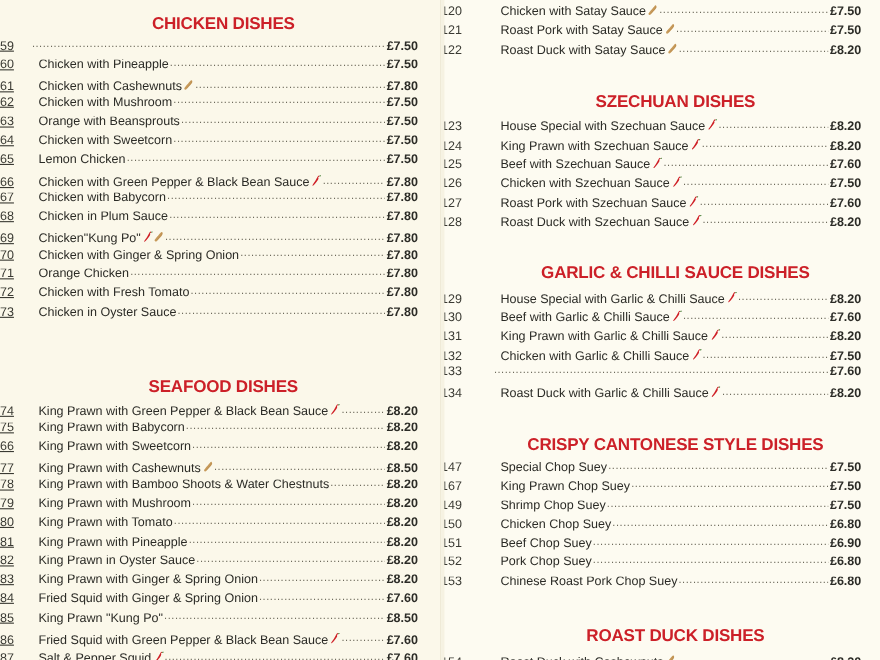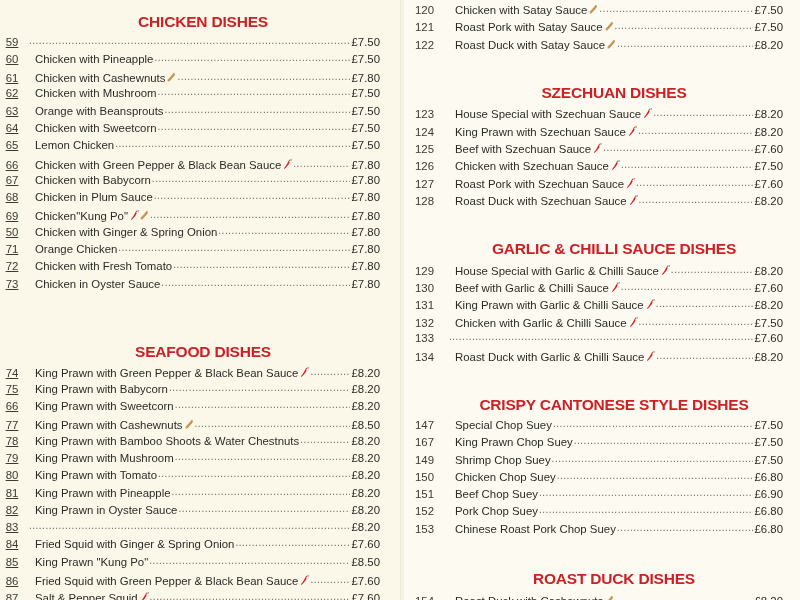--- a/index.html
+++ b/index.html
@@ -65,21 +65,21 @@
     display: flex;
     align-items: baseline;
     font-size: 11.4px;
     line-height: 1;
     height: 17.3px;
     white-space: nowrap;
     overflow: hidden;
   }
   .num {
     flex: 0 0 auto;
-    text-align: center;
+    text-align: left;
     color: #3a3a33;
   }
   .col-left .num { width: 24px; padding-right: 4px; text-decoration: underline; }
   .col-right .num { width: 47px; }
   .name {
     flex: 0 0 auto;
     padding-left: 7px;
     color: #2b2b26;
   }
   .dots {
@@ -91,21 +91,21 @@
     top: -2px;
     color: #6d6a5c;
     letter-spacing: 0.5px;
     font-size: 10px;
   }
   .dots::after {
     content: "........................................................................................................................................";
   }
   .price {
     flex: 0 0 auto;
-    font-weight: normal;
+    font-weight: bold;
     color: #2b2b26;
     text-align: left;
   }
 
   
   .icons {
     display: inline-flex;
     gap: 1px;
     margin-left: 2px;
     position: relative;
@@ -226,21 +226,21 @@
                   <svg viewBox="0 0 10 12" width="9" height="11" aria-hidden="true">
                     <path d="M8.2 1.0 C9.1 1.9 8.9 3.3 7.8 4.6 C6.6 6.0 4.6 8.2 3.0 9.9 C2.1 10.9 0.7 10.7 0.6 9.6 C0.5 8.8 1.1 8.1 1.9 7.2 C3.4 5.5 5.3 3.3 6.4 2.0 C7.1 1.2 7.7 0.5 8.2 1.0 Z" fill="#c79a5a"></path>
                     <path d="M7.6 1.9 C8.1 2.5 8.0 3.3 7.2 4.2 C6.2 5.4 4.4 7.4 3.0 8.9" fill="none" stroke="#a87b3f" stroke-width="0.5" opacity="0.6"></path>
                   </svg>
                 </span>
               </span></span>
             <span class="dots"></span>
             <span class="price">£7.80</span>
           </li>
           <li class="row">
-            <span class="num">50</span>
+            <span class="num">70</span>
             <span class="name">Chicken with Ginger &amp; Spring Onion</span>
             <span class="dots"></span>
             <span class="price">£7.80</span>
           </li>
           <li class="row">
             <span class="num">71</span>
             <span class="name">Orange Chicken</span>
             <span class="dots"></span>
             <span class="price">£7.80</span>
           </li>
@@ -324,20 +324,21 @@
             <span class="price">£8.20</span>
           </li>
           <li class="row">
             <span class="num">82</span>
             <span class="name">King Prawn in Oyster Sauce</span>
             <span class="dots"></span>
             <span class="price">£8.20</span>
           </li>
           <li class="row">
             <span class="num">83</span>
+            <span class="name">King Prawn with Ginger &amp; Spring Onion</span>
             <span class="dots"></span>
             <span class="price">£8.20</span>
           </li>
           <li class="row">
             <span class="num">84</span>
             <span class="name">Fried Squid with Ginger &amp; Spring Onion</span>
             <span class="dots"></span>
             <span class="price">£7.60</span>
           </li>
           <li class="row">

